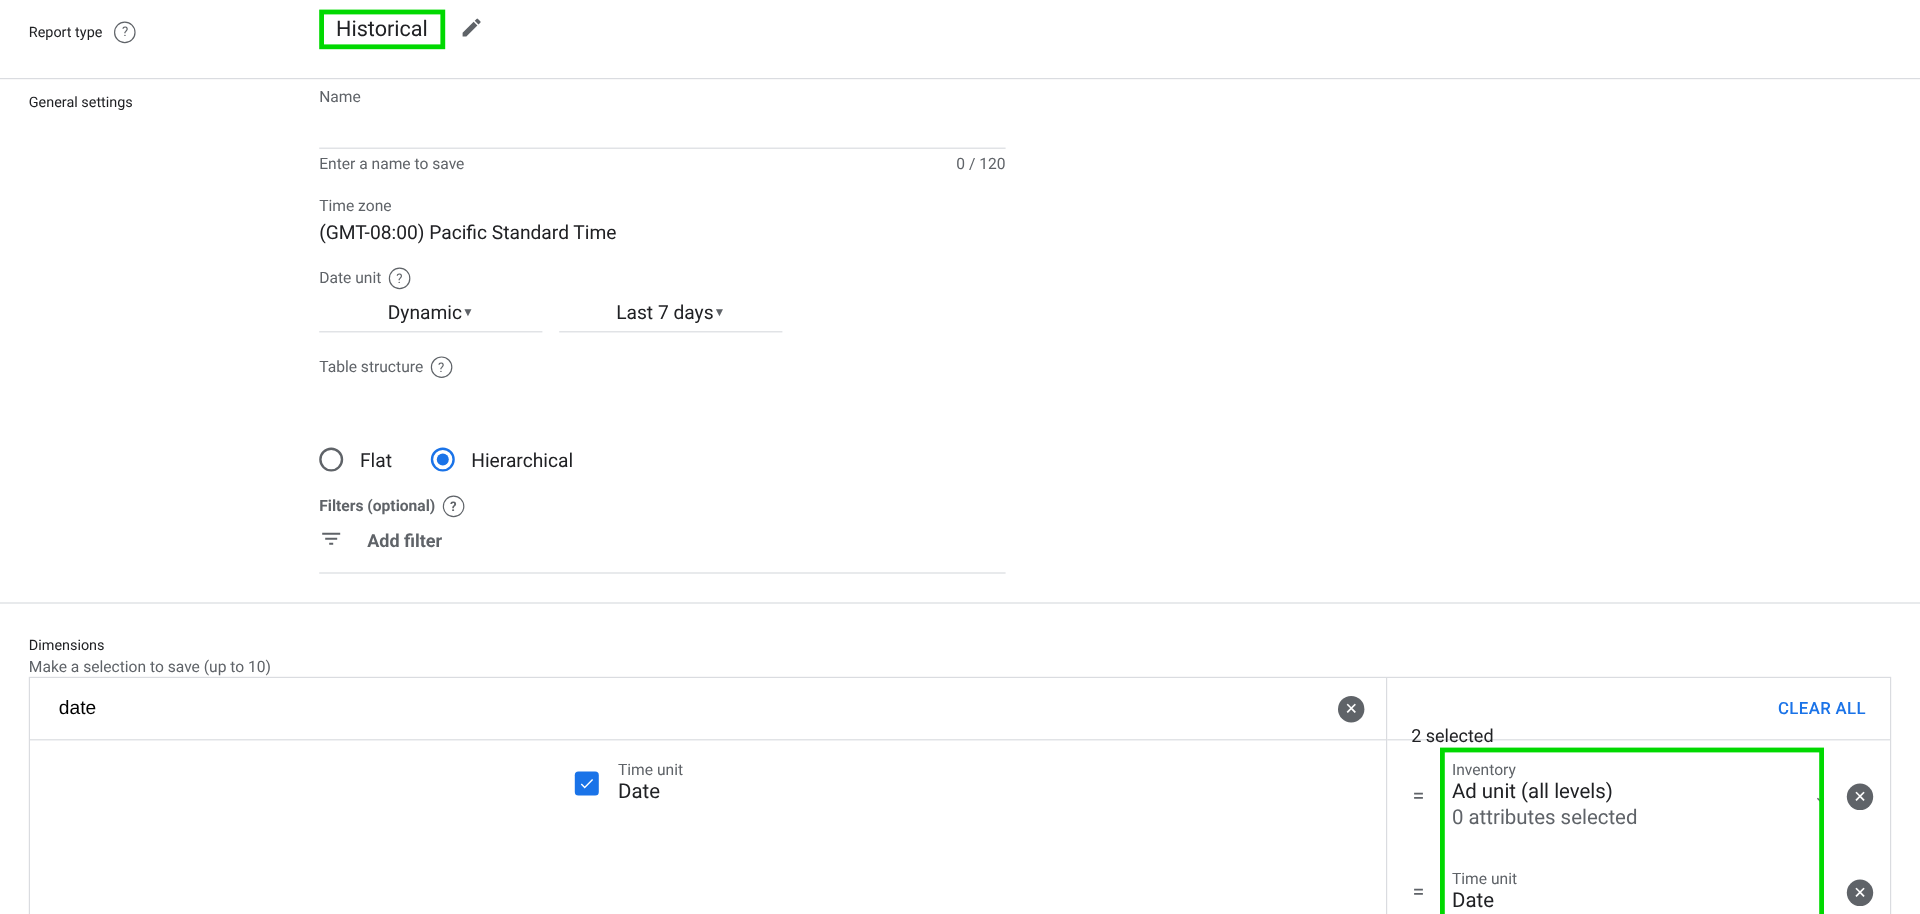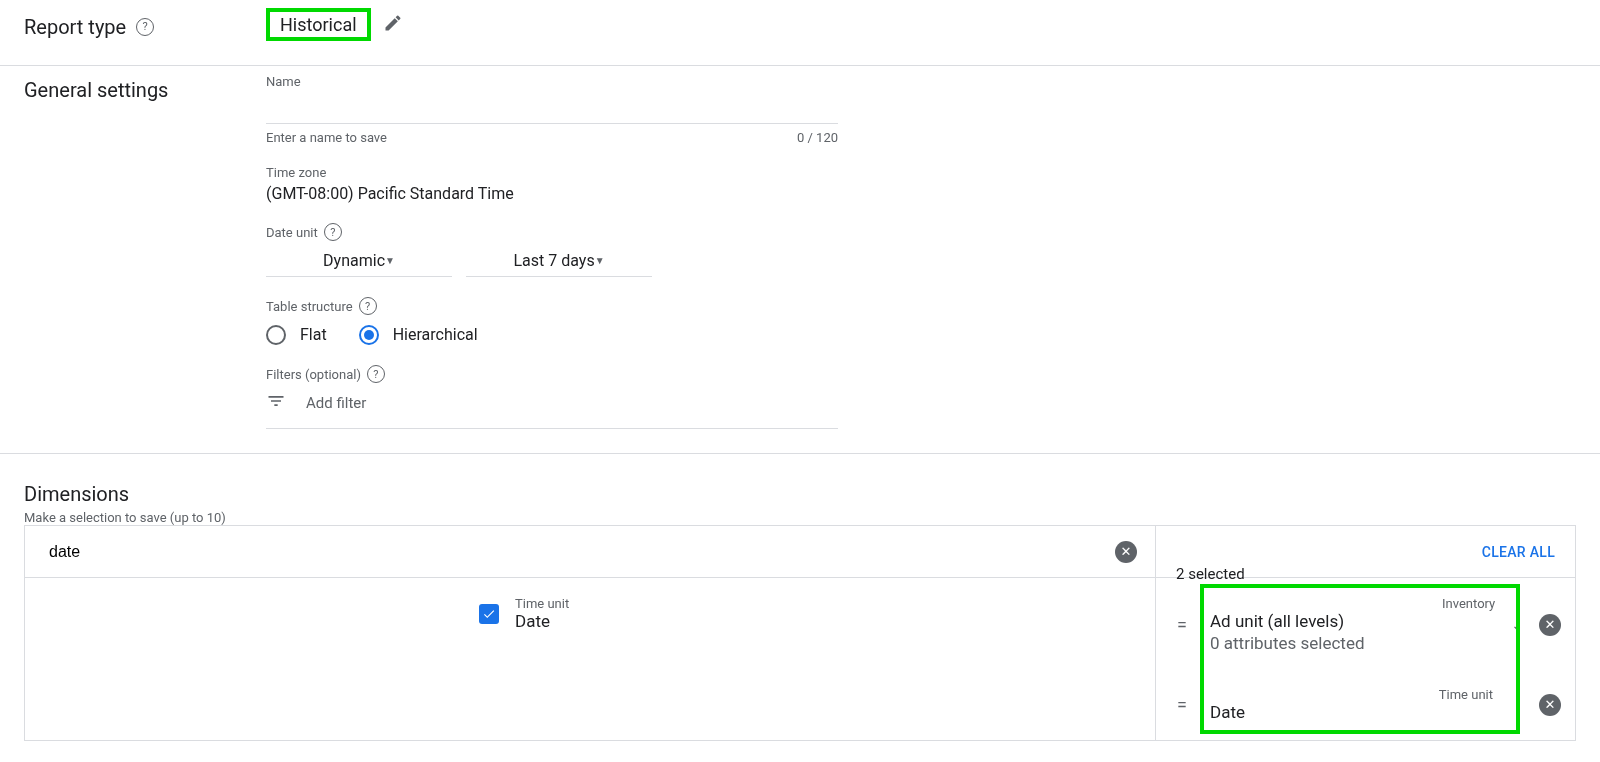--- a/index.html
+++ b/index.html
@@ -1,20 +1,20 @@
 <!DOCTYPE html>
 <html><head>
   <meta charset="utf-8">
   <style>
     * { margin: 0; padding: 0; box-sizing: border-box; }
     body { font-family: Roboto, Arial, sans-serif; font-size: 14px; color: #202124; background: #fff; width: 1600px; }
     
     .section { display: flex; padding: 8px 24px 24px; border-bottom: 1px solid #dadce0; }
     .section-label { width: 242px; flex-shrink: 0; padding-top: 4px; }
-    .section-label h3 { font-size: 20px; font-weight: 400; color: #202124; }
+    .section-label h3 { font-size: 12px; font-weight: 400; color: #202124; }
     .section-label .subtitle { font-size: 13px; color: #5f6368; margin-top: 4px; }
     .section-content { flex: 1; }
     
     .report-type-row { display: flex; align-items: center; gap: 12px; }
     .report-type-label { display: flex; align-items: center; gap: 10px; }
     .highlighted-box { border: 4px solid #00d900; padding: 2px 10px; font-size: 18px; }
     
     .help-icon { width: 18px; height: 18px; border: 1.5px solid #5f6368; border-radius: 50%; display: inline-flex; align-items: center; justify-content: center; font-size: 11px; color: #5f6368; cursor: pointer; }
     .pencil-icon svg { width: 20px; height: 20px; fill: #5f6368; cursor: pointer; }
     
@@ -25,21 +25,21 @@
     .text-input { border: none; border-bottom: 1px solid #dadce0; width: 572px; padding: 8px 0 4px; font-size: 16px; outline: none; }
     .input-hint-row { display: flex; justify-content: space-between; width: 572px; margin-top: 6px; }
     .input-hint { font-size: 13px; color: #5f6368; }
     .char-count { font-size: 13px; color: #5f6368; }
     
     .dropdown-row { display: flex; gap: 14px; }
     .dropdown { border-bottom: 1px solid #dadce0; width: 186px; padding: 6px 0; display: flex; justify-content: center; align-items: center; cursor: pointer; font-size: 16px; }
     .dropdown .arrow { color: #5f6368; font-size: 10px; }
     
     .radio-row { display: flex; gap: 32px; margin-top: 10px; }
-    .radio-option { display: flex; gap: 14px; cursor: pointer; }
+    .radio-option { display: flex; align-items: center; gap: 14px; cursor: pointer; margin-top: 48px; }
     .radio-circle { width: 20px; height: 20px; border: 2px solid #5f6368; border-radius: 50%; display: flex; align-items: center; justify-content: center; }
     .radio-circle.checked { border-color: #1a73e8; }
     .radio-inner { width: 10px; height: 10px; background: #1a73e8; border-radius: 50%; }
     .radio-label { font-size: 16px; }
     
     .filter-row { display: flex; align-items: center; gap: 20px; margin-top: 8px; border-bottom: 1px solid #dadce0; padding-bottom: 14px; width: 572px; cursor: pointer; }
     .filter-icon svg { width: 20px; height: 20px; fill: #5f6368; }
     .filter-text { font-size: 15px; color: #5f6368; }
     
     .dimensions-section { display: flex; padding: 24px 24px 0; flex-direction: column; }
@@ -58,21 +58,21 @@
     .dim-right { width: 420px; border-left: 1px solid #dadce0; }
     .dim-right-header { display: flex; justify-content: space-between; align-items: center; padding: 14px 20px; border-bottom: 1px solid #dadce0; height: 52px; }
     .selected-count { font-size: 15px; color: #202124; margin-top: 44px; }
     .clear-all { color: #1a73e8; font-weight: 500; font-size: 14px; cursor: pointer; letter-spacing: 0.3px; }
     
     .selected-list { padding: 10px 8px; position: relative; }
     .highlight-box { border: 4px solid #00d900; position: absolute; left: 44px; top: 6px; width: 320px; height: 150px; pointer-events: none; }
     .selected-item { display: flex; align-items: center; gap: 10px; padding: 8px 6px; }
     .drag-handle { color: #5f6368; font-size: 18px; cursor: grab; width: 22px; text-align: center; letter-spacing: -2px; }
     .sel-text { flex: 1; position: relative; z-index: 1; padding-left: 8px; }
-    .sel-text .cat { font-size: 13px; color: #5f6368; text-align: right; }
+    .sel-text .cat { font-size: 13px; color: #5f6368; }
     .sel-text .name { font-size: 17px; color: #202124; }
     .sel-text .attrs { font-size: 17px; color: #5f6368; margin-top: 2px; }
     .expand-arrow { color: #5f6368; cursor: pointer; font-size: 14px; padding: 0 6px; }
     .remove-x { width: 22px; height: 22px; background: #5f6368; border-radius: 50%; display: flex; align-items: center; justify-content: center; color: #fff; cursor: pointer; font-size: 13px; flex-shrink: 0; }
   </style>
 </head>
 <body>
 
 <div class="section">
   <div class="section-label report-type-label">
@@ -133,21 +133,21 @@
           <span class="radio-label">Flat</span>
         </div>
         <div class="radio-option">
           <span class="radio-circle checked">
               <span class="radio-inner"></span>
             </span>
           <span class="radio-label">Hierarchical</span>
         </div>
       </div>
     </div>
-    <div class="field-group" style="margin-bottom:0;">
+    <div class="field-group" style="margin-bottom:0;font-weight:bold;">
       <div class="field-label">
         <span>Filters (optional)</span>
         <span class="help-icon">?</span>
       </div>
       <div class="filter-row">
         <span class="filter-icon">
           <svg viewBox="0 0 24 24">
               <path d="M10 18h4v-2h-4v2zM3 6v2h18V6H3zm3 7h12v-2H6v2z"></path>
             </svg>
         </span>

